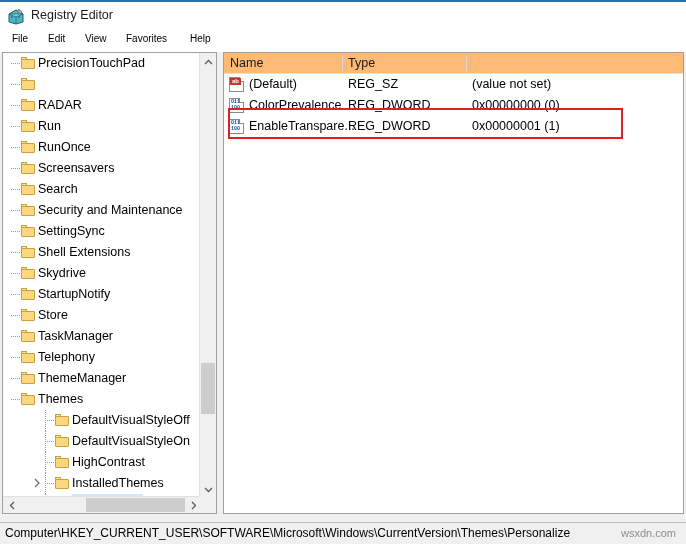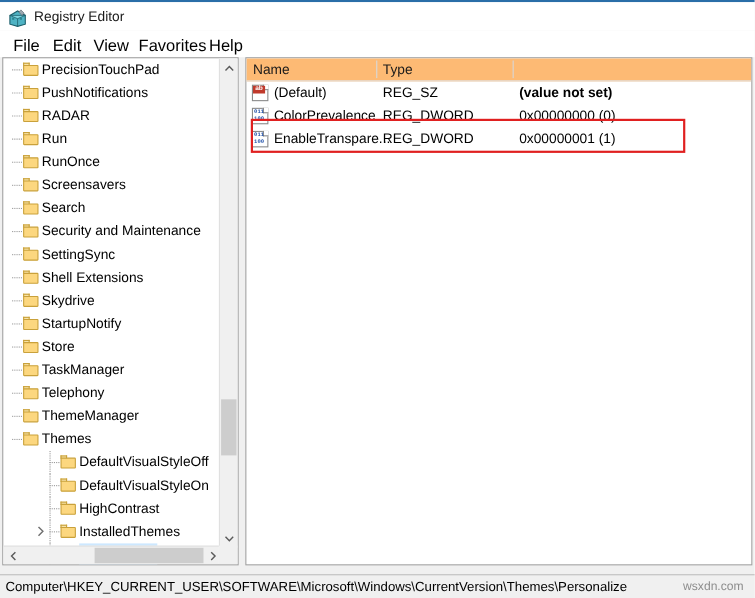--- a/index.html
+++ b/index.html
@@ -13,21 +13,21 @@
   #app{position:relative;width:686px;height:544px;background:#f0f0f0;}
 
   
   .topline{position:absolute;left:0;top:0;width:686px;height:2px;background:#2a6ea8;}
   .titlebar{position:absolute;left:0;top:2px;width:686px;height:26px;background:#ffffff;}
   .title-icon{position:absolute;left:7px;top:6px;width:18px;height:17px;}
   .title-text{position:absolute;left:31px;top:6px;font-size:12.5px;color:#1a1a1a;white-space:nowrap;}
 
   
   .menubar{position:absolute;left:0;top:28px;width:686px;height:24px;background:#ffffff;}
-  .menu-item{position:absolute;top:4px;font-size:15px;color:#000;padding:1px 4px;white-space:nowrap;cursor:default;}
+  .menu-item{position:absolute;top:4px;font-size:10px;color:#000;padding:1px 4px;white-space:nowrap;cursor:default;}
 
   
   .treepanel{position:absolute;left:2px;top:52px;width:215px;height:462px;background:#ffffff;border:1px solid #a0a0a0;box-sizing:border-box;overflow:hidden;}
   .listpanel{position:absolute;left:223px;top:52px;width:461px;height:462px;background:#ffffff;border:1px solid #a0a0a0;box-sizing:border-box;overflow:hidden;}
 
   
   .tree{position:absolute;left:0;top:0;width:196px;}
   .trow{position:relative;height:21px;line-height:21px;white-space:nowrap;cursor:default;}
   .trow .tlabel{position:absolute;font-size:12.5px;color:#000;top:0;}
   .trow.sel .tlabel{background:#cde8ff;padding:0 3px;}
@@ -108,21 +108,20 @@
             <div class="fbody"></div>
           </div>
           <div class="tlabel" style="left: 35px;">PrecisionTouchPad</div>
         </div>
         <div class="trow" style="top: 21px; position: absolute; left: 0px; width: 196px;">
           <div class="dots" style="left: 8px; width: 9px;"></div>
           <div class="folder" style="left: 18px;">
             <div class="ftab"></div>
             <div class="fbody"></div>
           </div>
-          <div class="tlabel" style="left: 35px;">PushNotifications</div>
         </div>
         <div class="trow" style="top: 42px; position: absolute; left: 0px; width: 196px;">
           <div class="dots" style="left: 8px; width: 9px;"></div>
           <div class="folder" style="left: 18px;">
             <div class="ftab"></div>
             <div class="fbody"></div>
           </div>
           <div class="tlabel" style="left: 35px;">RADAR</div>
         </div>
         <div class="trow" style="top: 63px; position: absolute; left: 0px; width: 196px;">
@@ -327,21 +326,21 @@
       <div class="lhsep" style="left:242px"></div>
     </div>
     <div id="list-root">
         <div class="lrow" style="position: absolute; top: 21px; width: 459px;">
           <div class="vicon" style="left: 5px;">
             <div class="fold"></div>
             <div class="abtxt">ab</div>
           </div>
           <div class="lcell" style="left: 25px;">(Default)</div>
           <div class="lcell" style="left: 124px;">REG_SZ</div>
-          <div class="lcell" style="left: 248px; font-weight: bold;">(value not set)</div>
+          <div class="lcell" style="left: 248px;">(value not set)</div>
         </div>
         <div class="lrow" style="position: absolute; top: 42px; width: 459px;">
           <div class="vicon" style="left: 5px;">
             <div class="fold"></div>
             <div class="bits">011<br>100</div>
           </div>
           <div class="lcell" style="left: 25px;">ColorPrevalence</div>
           <div class="lcell" style="left: 124px;">REG_DWORD</div>
           <div class="lcell" style="left: 248px;">0x00000000 (0)</div>
         </div>

